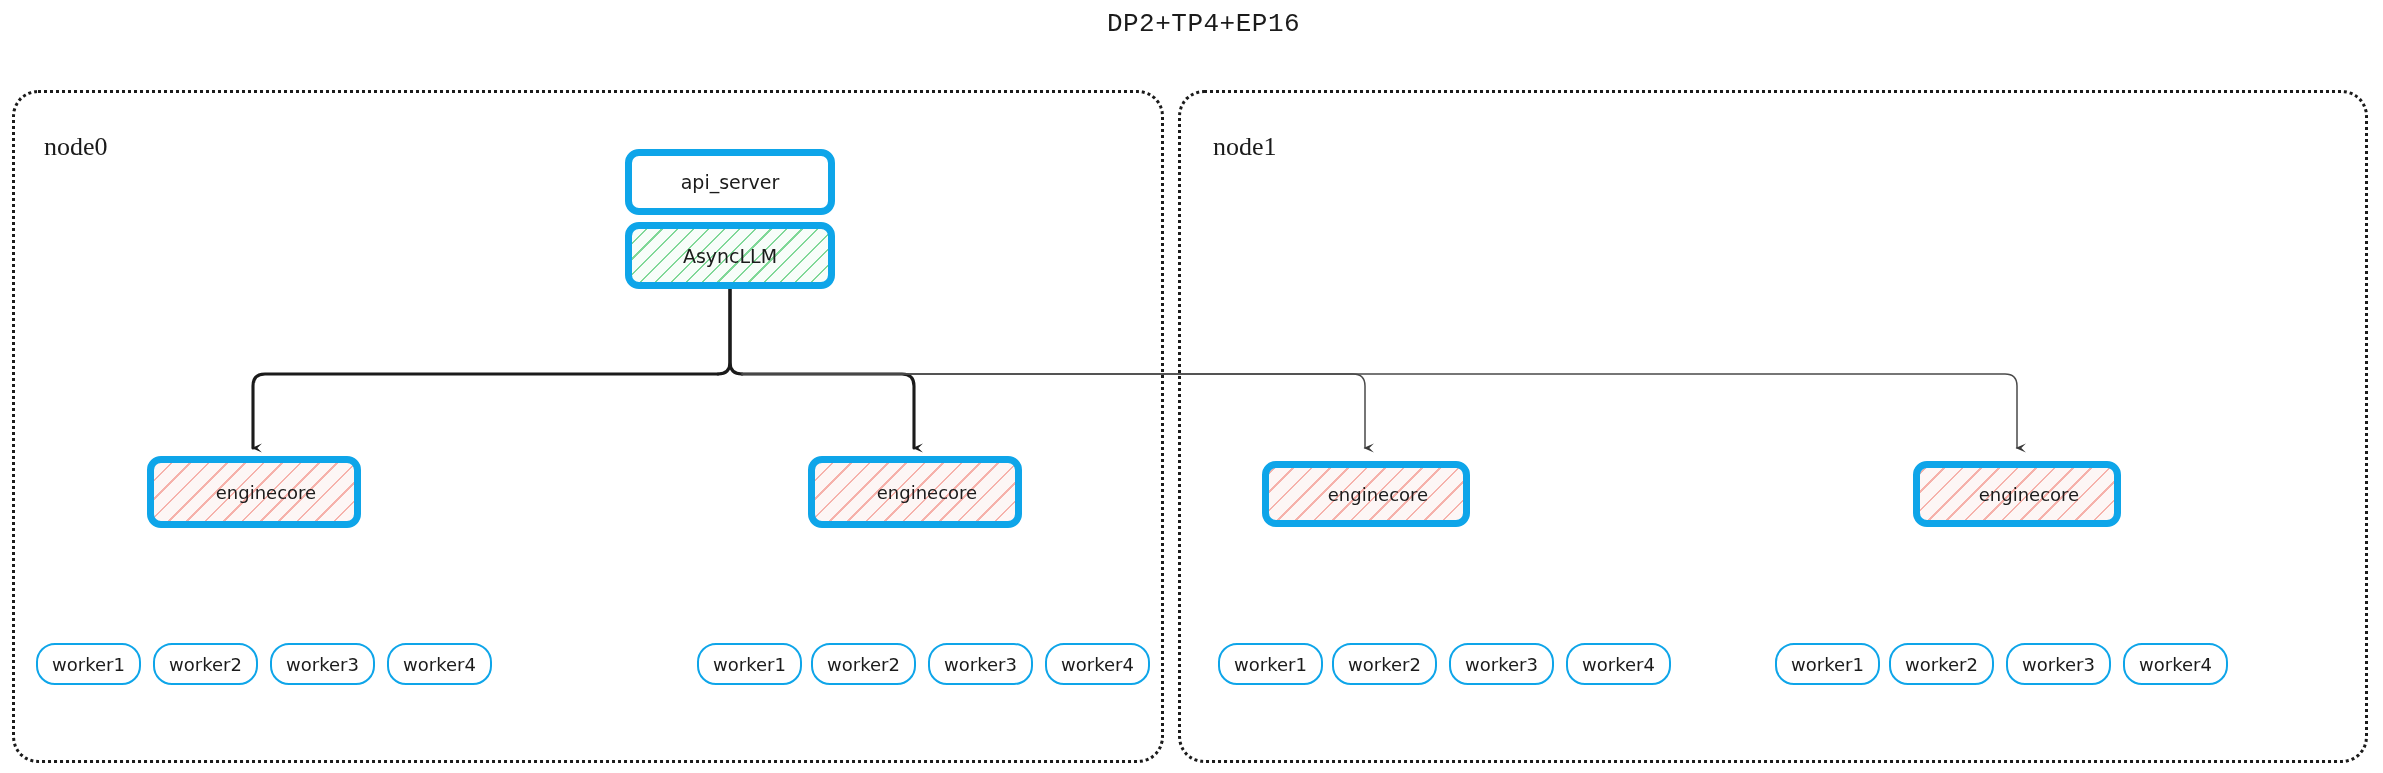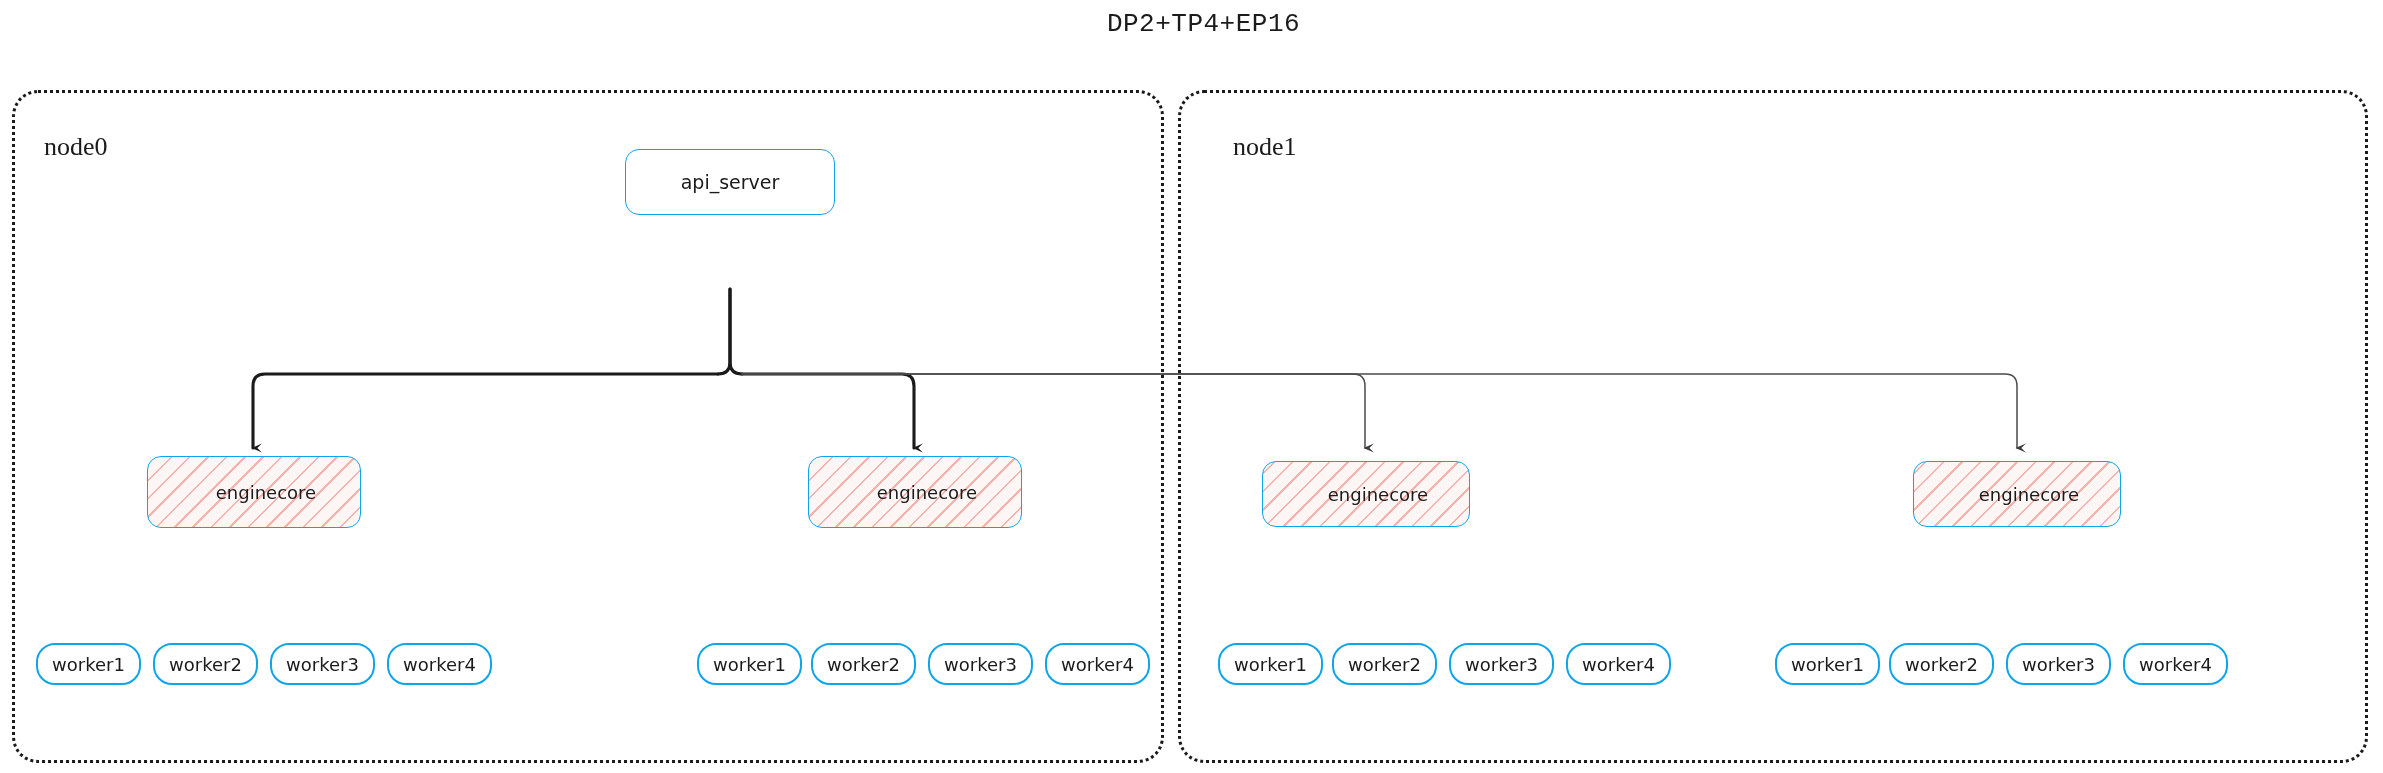--- a/index.html
+++ b/index.html
@@ -50,21 +50,21 @@
     font-family: Liberation Serif, serif;
     font-size: 26px;
     color: #1b1b1b;
     white-space: nowrap;
   }
 
   
   .box {
     position: absolute;
     box-sizing: border-box;
-    border: 1px solid #0ea5e9;
+    border: 7px solid #0ea5e9;
     border-radius: 14px;
     display: flex;
     align-items: center;
     justify-content: center;
     color: #1b1b1b;
     background: #ffffff;
     white-space: nowrap;
   }
 
   .box.plain {
@@ -153,20 +153,23 @@
       <path d="M742,374 L2005,374 Q2017,374 2017,386 L2017,448" stroke-width="1.5" marker-end="url(#arrowThin)"></path>
     </g>
   </svg>
 
   <div class="node-box" style="left:12px; top:90px; width:1152px; height:673px;"></div>
   <div class="node-label" style="left:44px; top:132px;">node0</div>
 
   <div class="box plain" style="left:625px; top:149px; width:210px; height:66px;">
     <span class="label">api_server</span>
   </div>
+  <div class="box hatch-green" style="left:625px; top:222px; width:210px; height:67px;">
+    <span class="label">AsyncLLM</span>
+  </div>
 
   <div class="box hatch-pink" style="left:147px; top:456px; width:214px; height:72px;">
     <span class="label">enginecore</span>
   </div>
 
   <div class="box hatch-pink" style="left:808px; top:456px; width:214px; height:72px;">
     <span class="label">enginecore</span>
   </div>
 
   <div class="box worker" style="left:36px; top:643px; width:105px; height:42px;">
@@ -189,21 +192,21 @@
     <span class="label">worker2</span>
   </div>
   <div class="box worker" style="left:928px; top:643px; width:105px; height:42px;">
     <span class="label">worker3</span>
   </div>
   <div class="box worker" style="left:1045px; top:643px; width:105px; height:42px;">
     <span class="label">worker4</span>
   </div>
 
   <div class="node-box" style="left:1178px; top:90px; width:1190px; height:673px;"></div>
-  <div class="node-label" style="left:1213px; top:132px;margin-left:20px;">node1</div>
+  <div class="node-label" style="left:1213px; top:132px;">node1</div>
 
   <div class="box hatch-pink" style="left:1262px; top:461px; width:208px; height:66px;">
     <span class="label">enginecore</span>
   </div>
 
   <div class="box hatch-pink" style="left:1913px; top:461px; width:208px; height:66px;">
     <span class="label">enginecore</span>
   </div>
 
   <div class="box worker" style="left:1218px; top:643px; width:105px; height:42px;">

